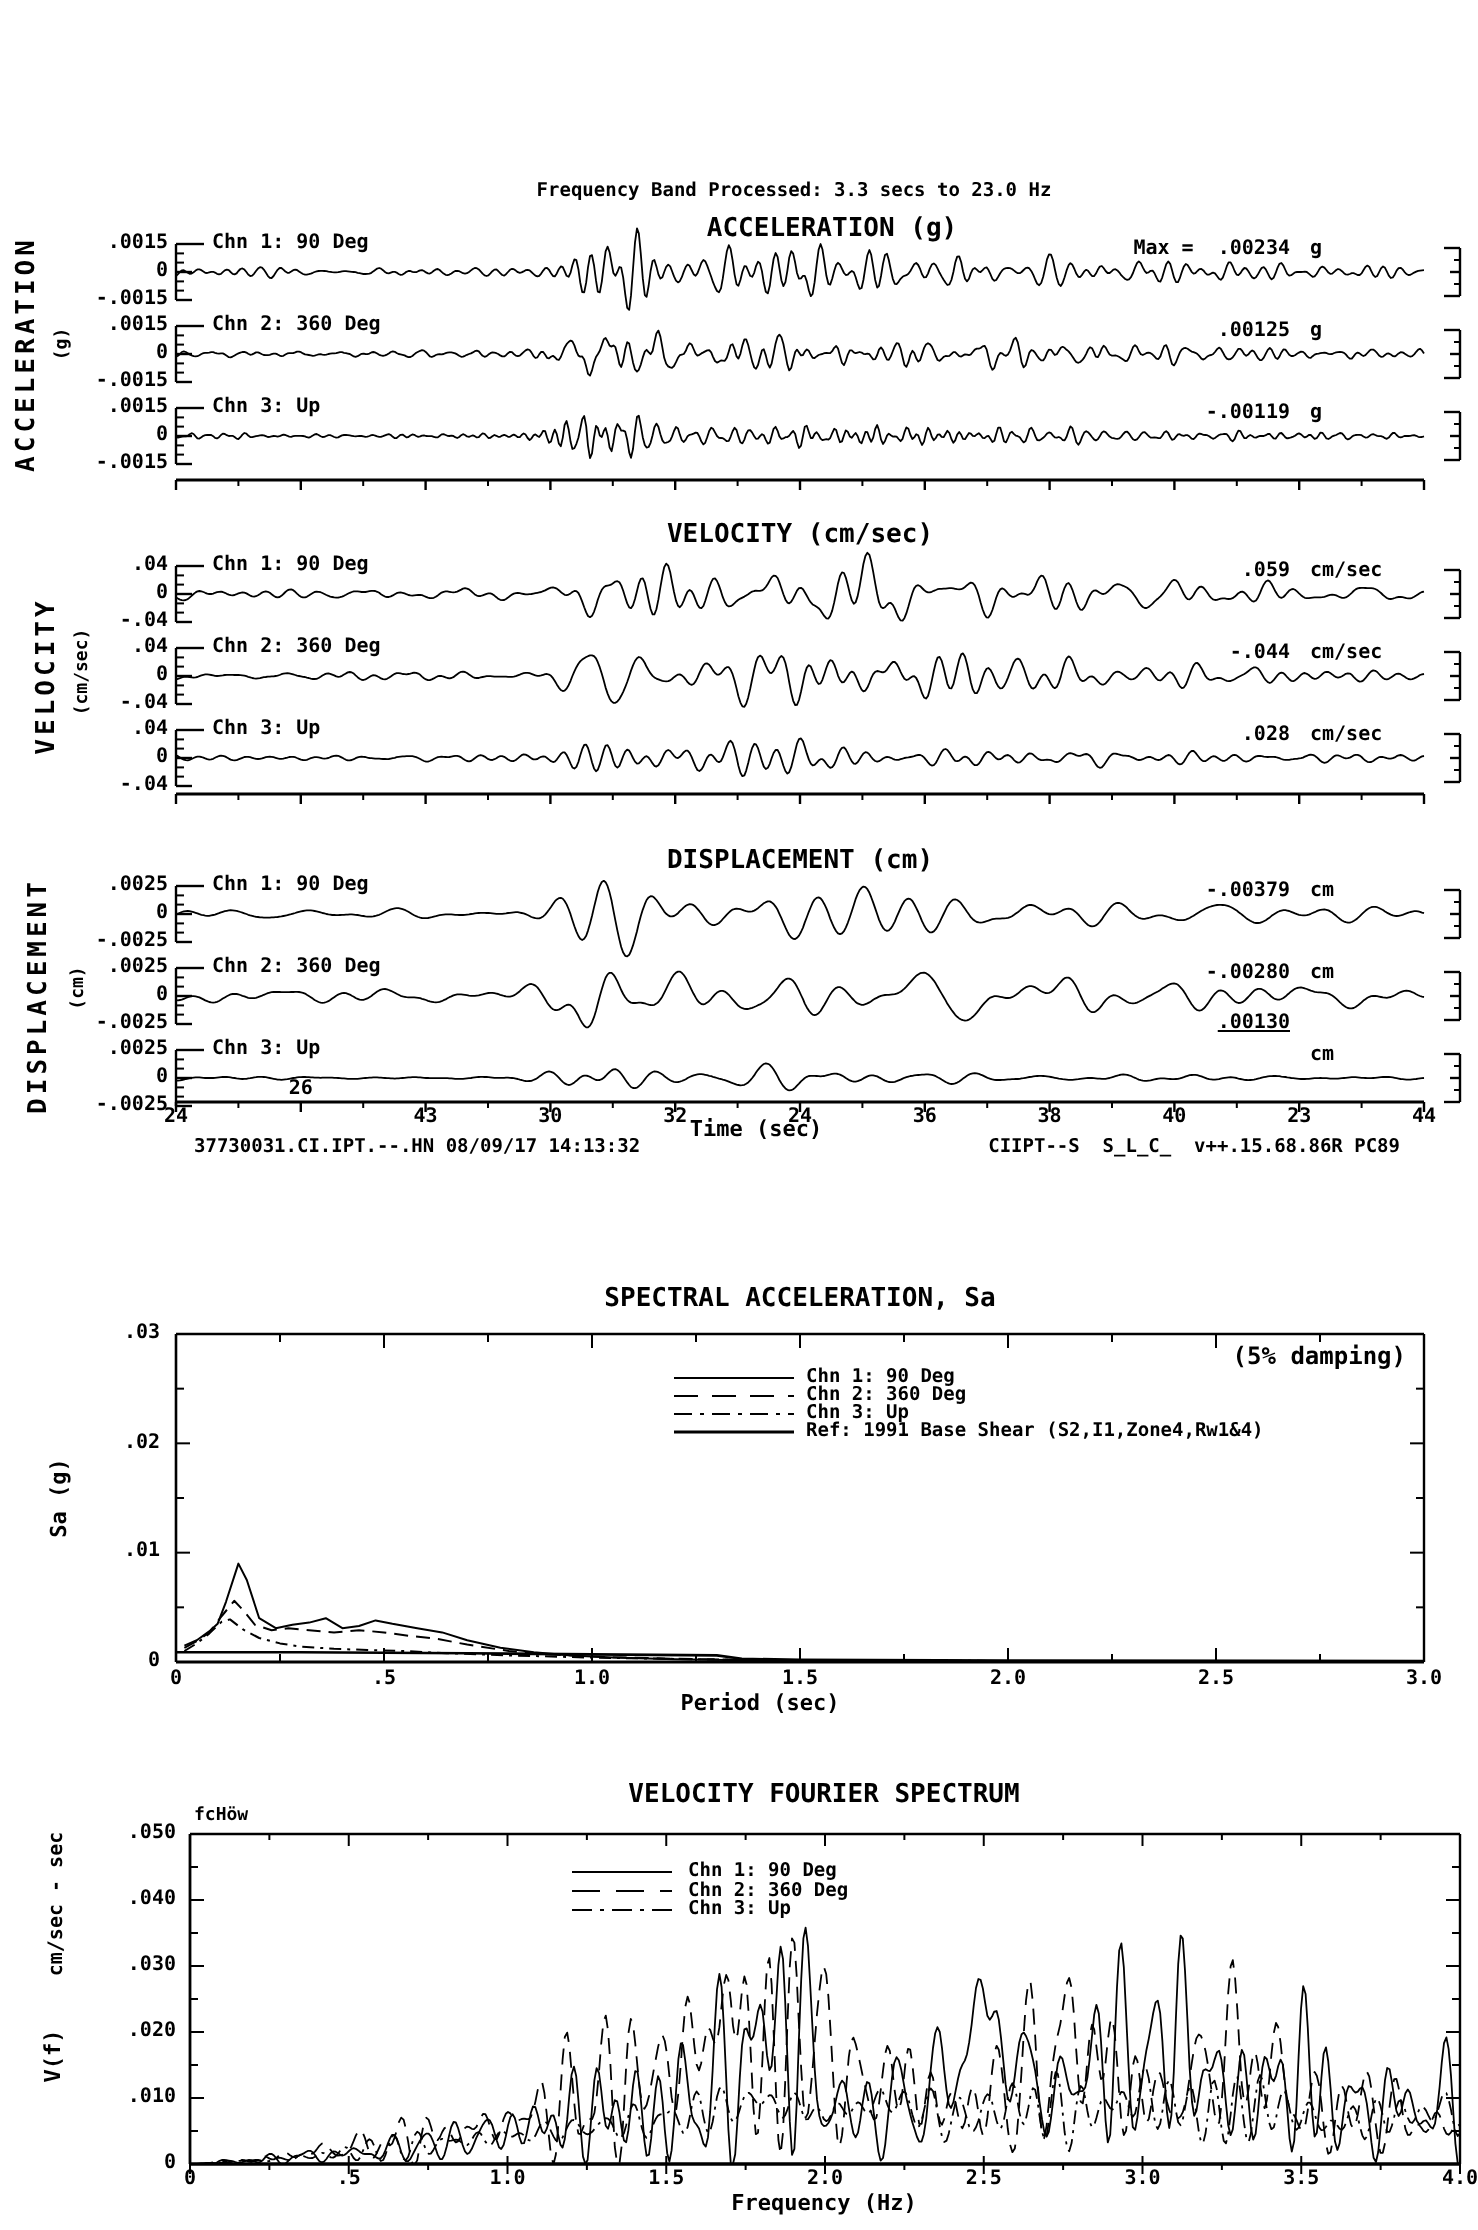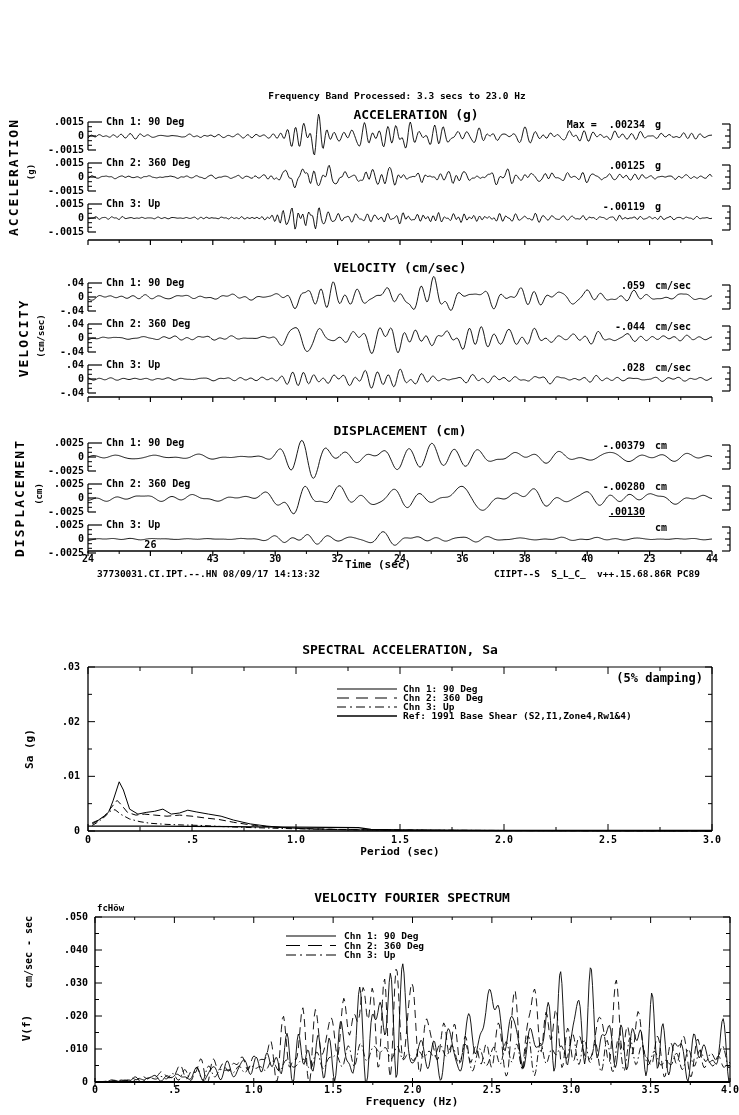--- a/index.html
+++ b/index.html
@@ -369,21 +369,21 @@
   <div class="lbl vert f13 ls2" style="left:20px;top:498px">DISPLACEMENT</div>
   <div class="lbl vert f9" style="left:40px;top:494px">(cm)</div>
 
   <div class="lbl c f11" style="left:378px;top:559px">Time (sec)</div>
   <div class="lbl f95" style="left:97px;top:569px">37730031.CI.IPT.--.HN 08/09/17 14:13:32</div>
   <div class="lbl r f95" style="left:700px;top:569px">CIIPT--S  S_L_C_  v++.15.68.86R PC89</div>
 
   <div class="lbl c f13" style="left:400px;top:643px">SPECTRAL ACCELERATION, Sa</div>
   <div class="lbl r f12" style="left:703px;top:672px">(5% damping)</div>
   <div class="lbl vert f11" style="left:30px;top:749px">Sa (g)</div>
-  <div class="lbl c f11" style="left:400px;top:846px">Period (sec)</div>
+  <div class="lbl c f11" style="left:380px;top:846px">Period (sec)</div>
 
   <div class="lbl c f13" style="left:412px;top:891px">VELOCITY FOURIER SPECTRUM</div>
   <div class="lbl f9" style="left:97px;top:904px">fcHöw</div>
   <div class="lbl vert f10" style="left:29px;top:952px">cm/sec - sec</div>
   <div class="lbl vert f11" style="left:27px;top:1028px">V(f)</div>
   <div class="lbl c f11" style="left:412px;top:1096px">Frequency (Hz)</div>
 <div class="lbl rv f10" style="left: 84px; top: 122px;">.0015</div>
     <div class="lbl rv f10" style="left: 84px; top: 136px;">0</div>
     <div class="lbl rv f10" style="left: 84px; top: 150px;">-.0015</div>
     <div class="lbl f10" style="left: 106px; top: 117px;">Chn 1: 90 Deg</div>

